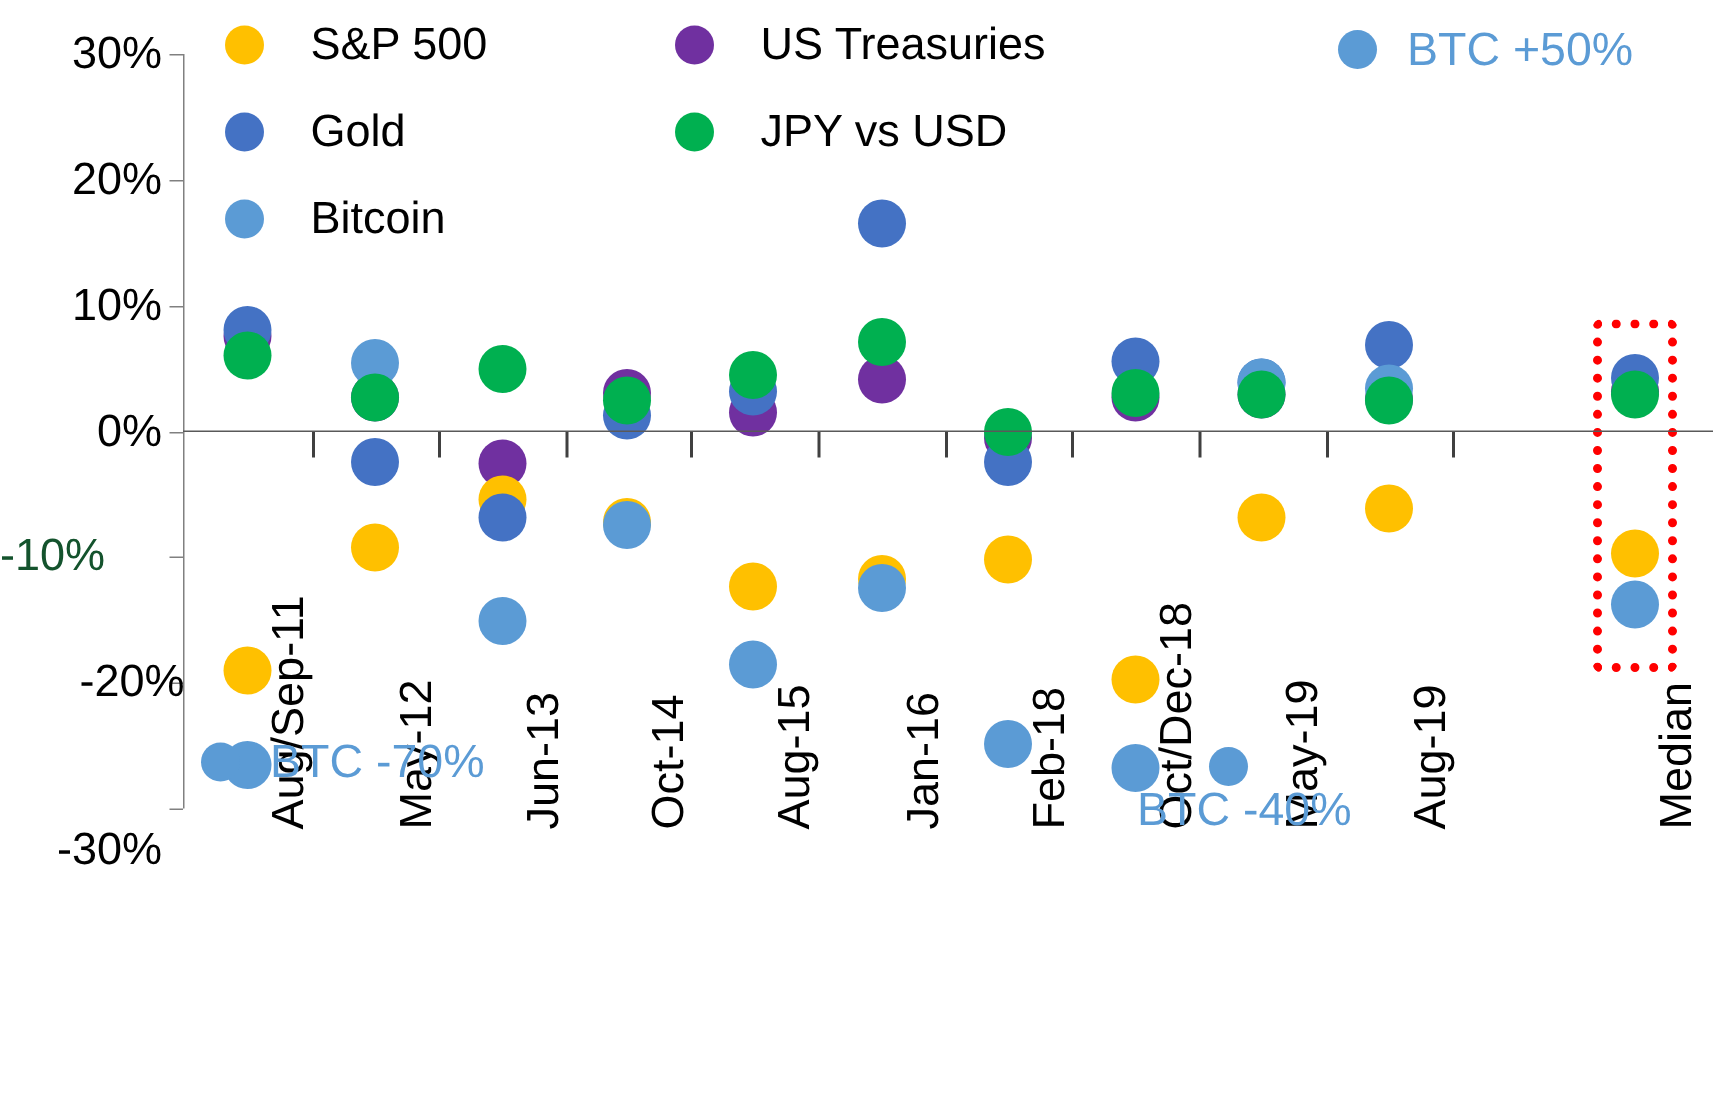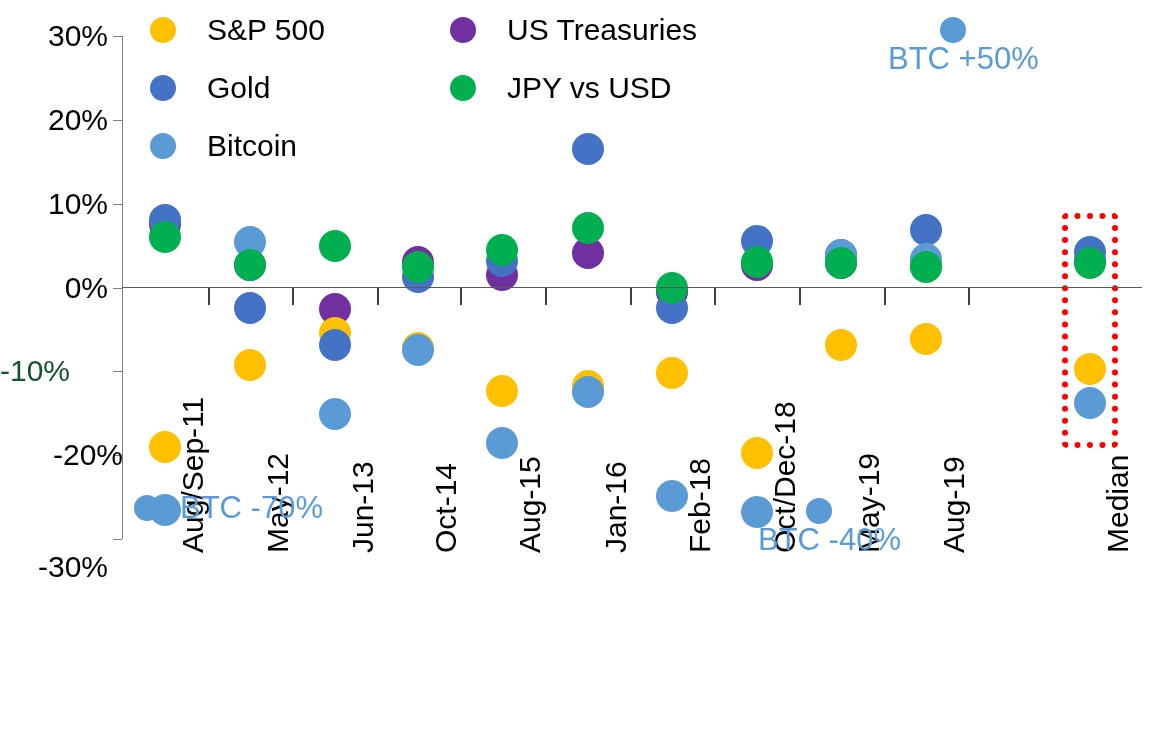--- a/index.html
+++ b/index.html
@@ -263,21 +263,21 @@
       <div class="xlabel" style="left: 515px; top: 553px;">Aug-15</div>
       <div class="xlabel" style="left: 601px; top: 553px;">Jan-16</div>
       <div class="xlabel" style="left: 685px; top: 553px;">Feb-18</div>
       <div class="xlabel" style="left: 770px; top: 553px;">Oct/Dec-18</div>
       <div class="xlabel" style="left: 854px; top: 553px;">May-19</div>
       <div class="xlabel" style="left: 939px; top: 553px;">Aug-19</div>
       <div class="xlabel" style="left: 1103px; top: 553px;">Median</div>
     </div>
 
   <div id="annotations">
-      <div class="annot" style="left: 868px; top: 17px; flex-direction: column;">
+      <div class="annot" style="left: 892px; top: 17px;">
         <span class="annot-swatch" style="background: rgb(91, 155, 213);"></span>
         <span class="annot-text" style="color: rgb(91, 155, 213);">BTC +50%</span>
       </div>
       <div class="annot" style="left: 134px; top: 492px;">
         <span class="annot-swatch" style="background: rgb(91, 155, 213);"></span>
         <span class="annot-text" style="color: rgb(91, 155, 213);">BTC -70%</span>
       </div>
       <div class="annot" style="left: 738px; top: 498px; flex-direction: column;">
         <span class="annot-swatch" style="background: rgb(91, 155, 213);"></span>
         <span class="annot-text" style="color: rgb(91, 155, 213);">BTC -40%</span>

